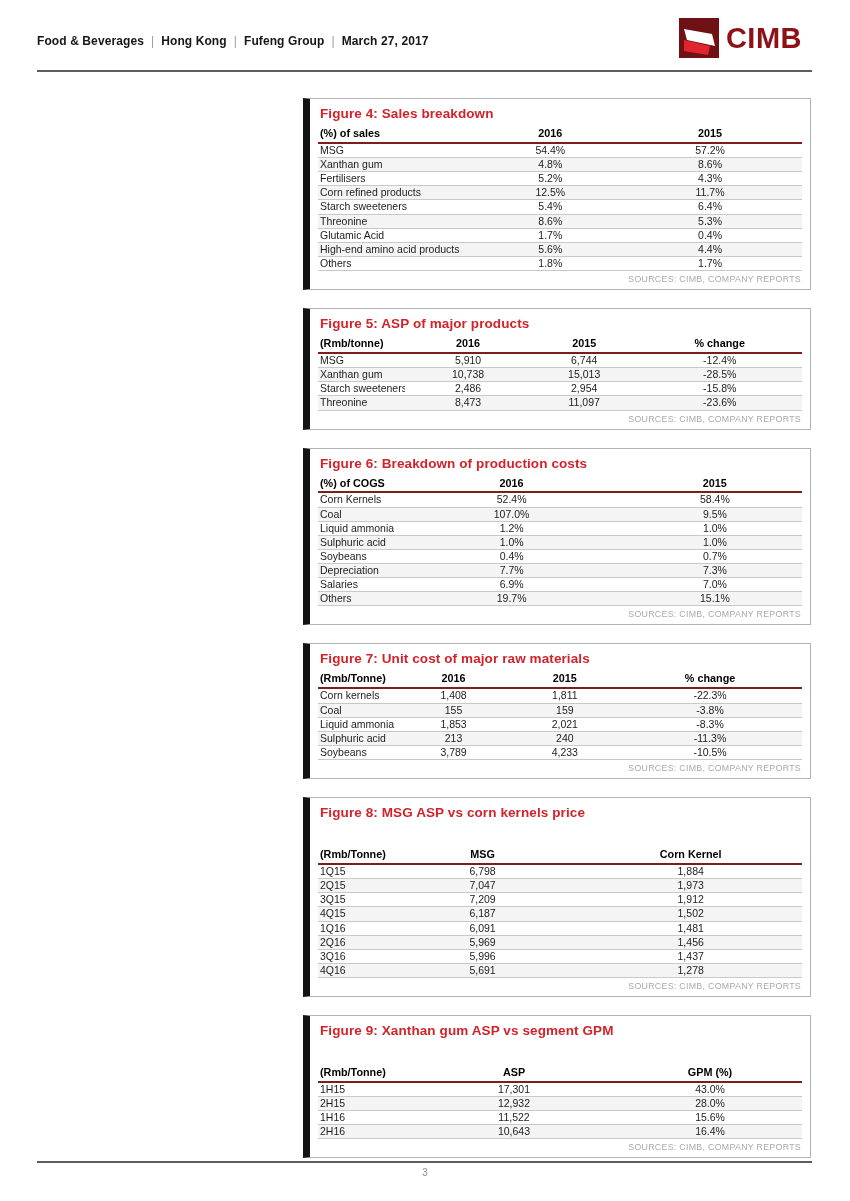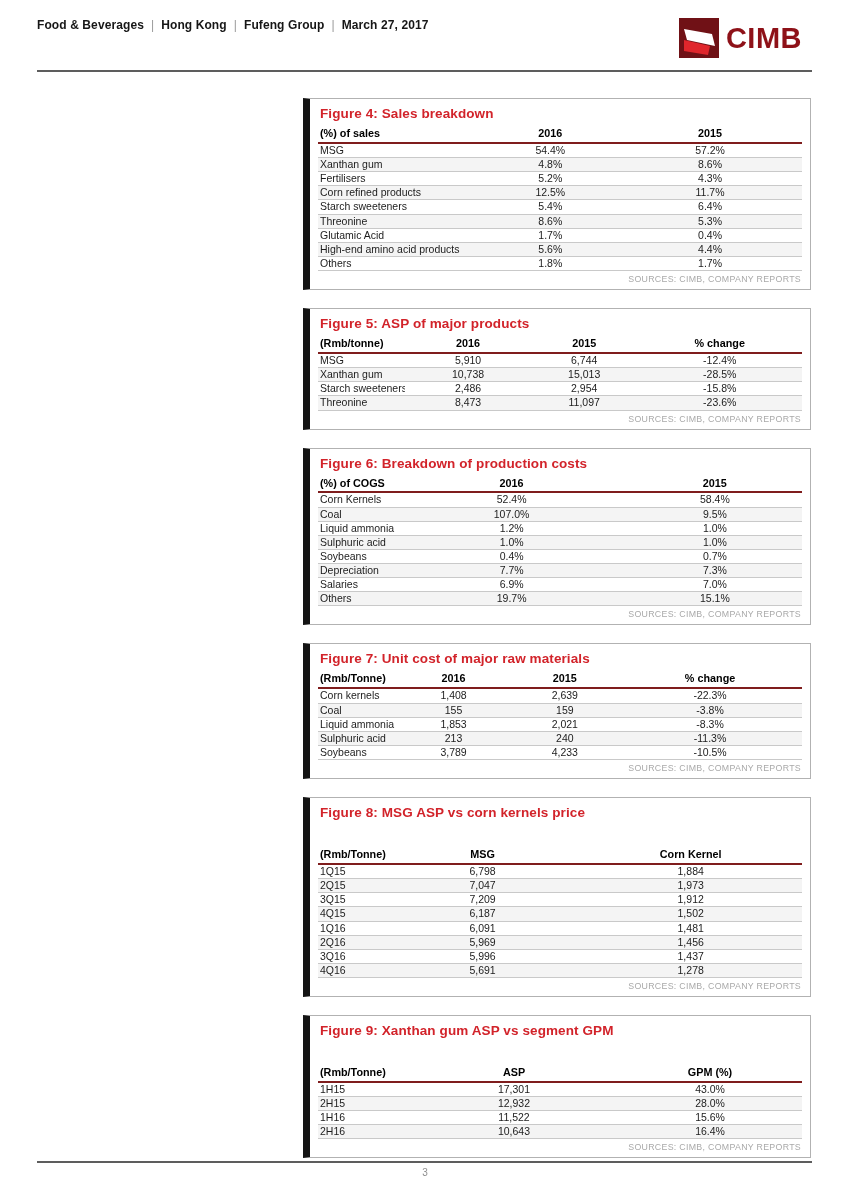--- a/index.html
+++ b/index.html
@@ -14,21 +14,21 @@
   }
 
   
   .report-header {
     position: absolute;
     left: 37px; right: 38px; top: 16px;
     height: 52px;
   }
   .breadcrumb {
     position: absolute;
-    left: 0; top: 2px;
+    left: 0; top: 18px;
     font-size: 12px;
     font-weight: bold;
     color: #161616;
     letter-spacing: 0.1px;
     white-space: nowrap;
   }
   .breadcrumb .sep {
     color: #9a9a9a;
     font-weight: normal;
     margin: 0 7px;
@@ -310,21 +310,21 @@
               <th class="c0" style="width: 16%;">(Rmb/Tonne)</th>
               <th class="cc" style="width: 24%;">2016</th>
               <th class="cc" style="width: 22%;">2015</th>
               <th class="cc" style="width: 38%;">% change</th>
             </tr>
           </thead>
           <tbody>
             <tr>
               <td class="c0">Corn kernels</td>
               <td class="cc">1,408</td>
-              <td class="cc">2,639</td>
+              <td class="cc">1,811</td>
               <td class="cc">-22.3%</td>
             </tr>
             <tr>
               <td class="c0">Coal</td>
               <td class="cc">155</td>
               <td class="cc">159</td>
               <td class="cc">-3.8%</td>
             </tr>
             <tr>
               <td class="c0">Liquid ammonia</td>

